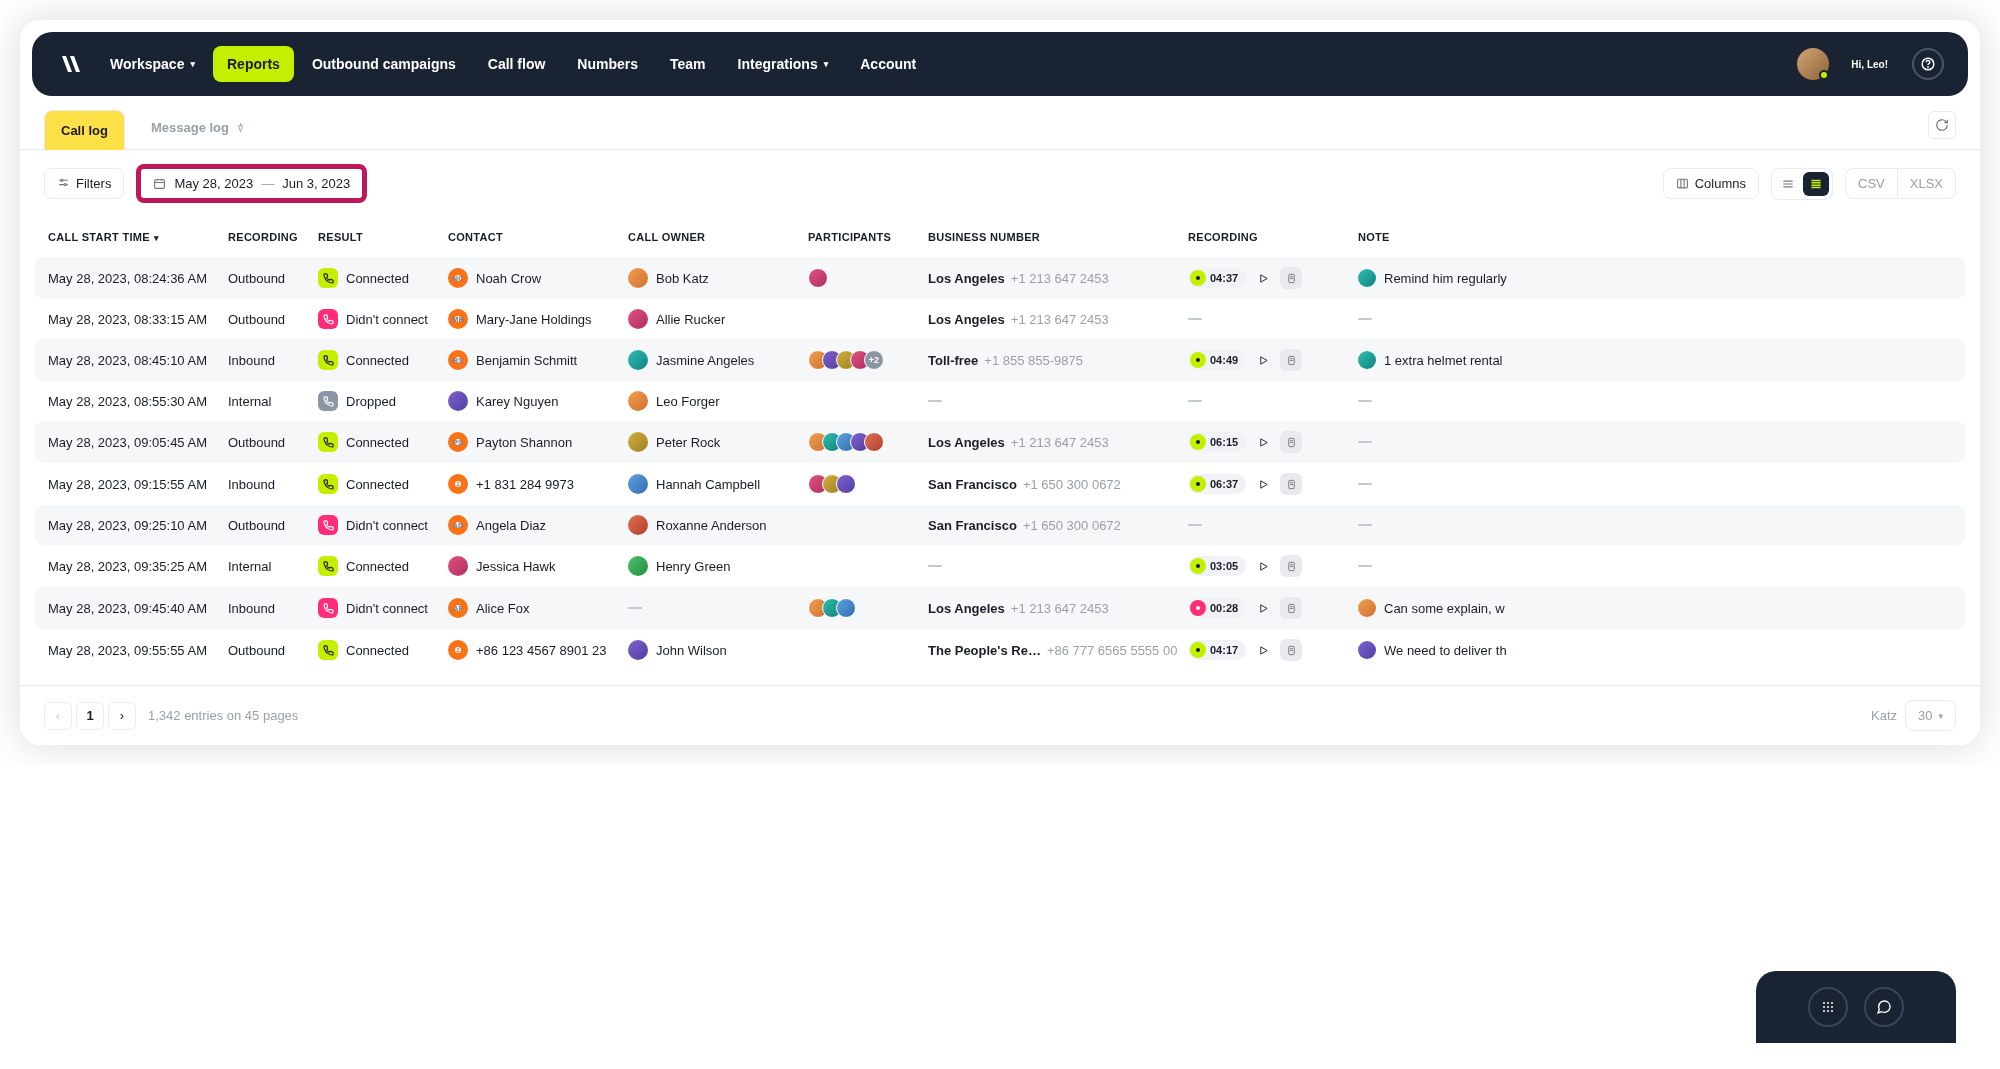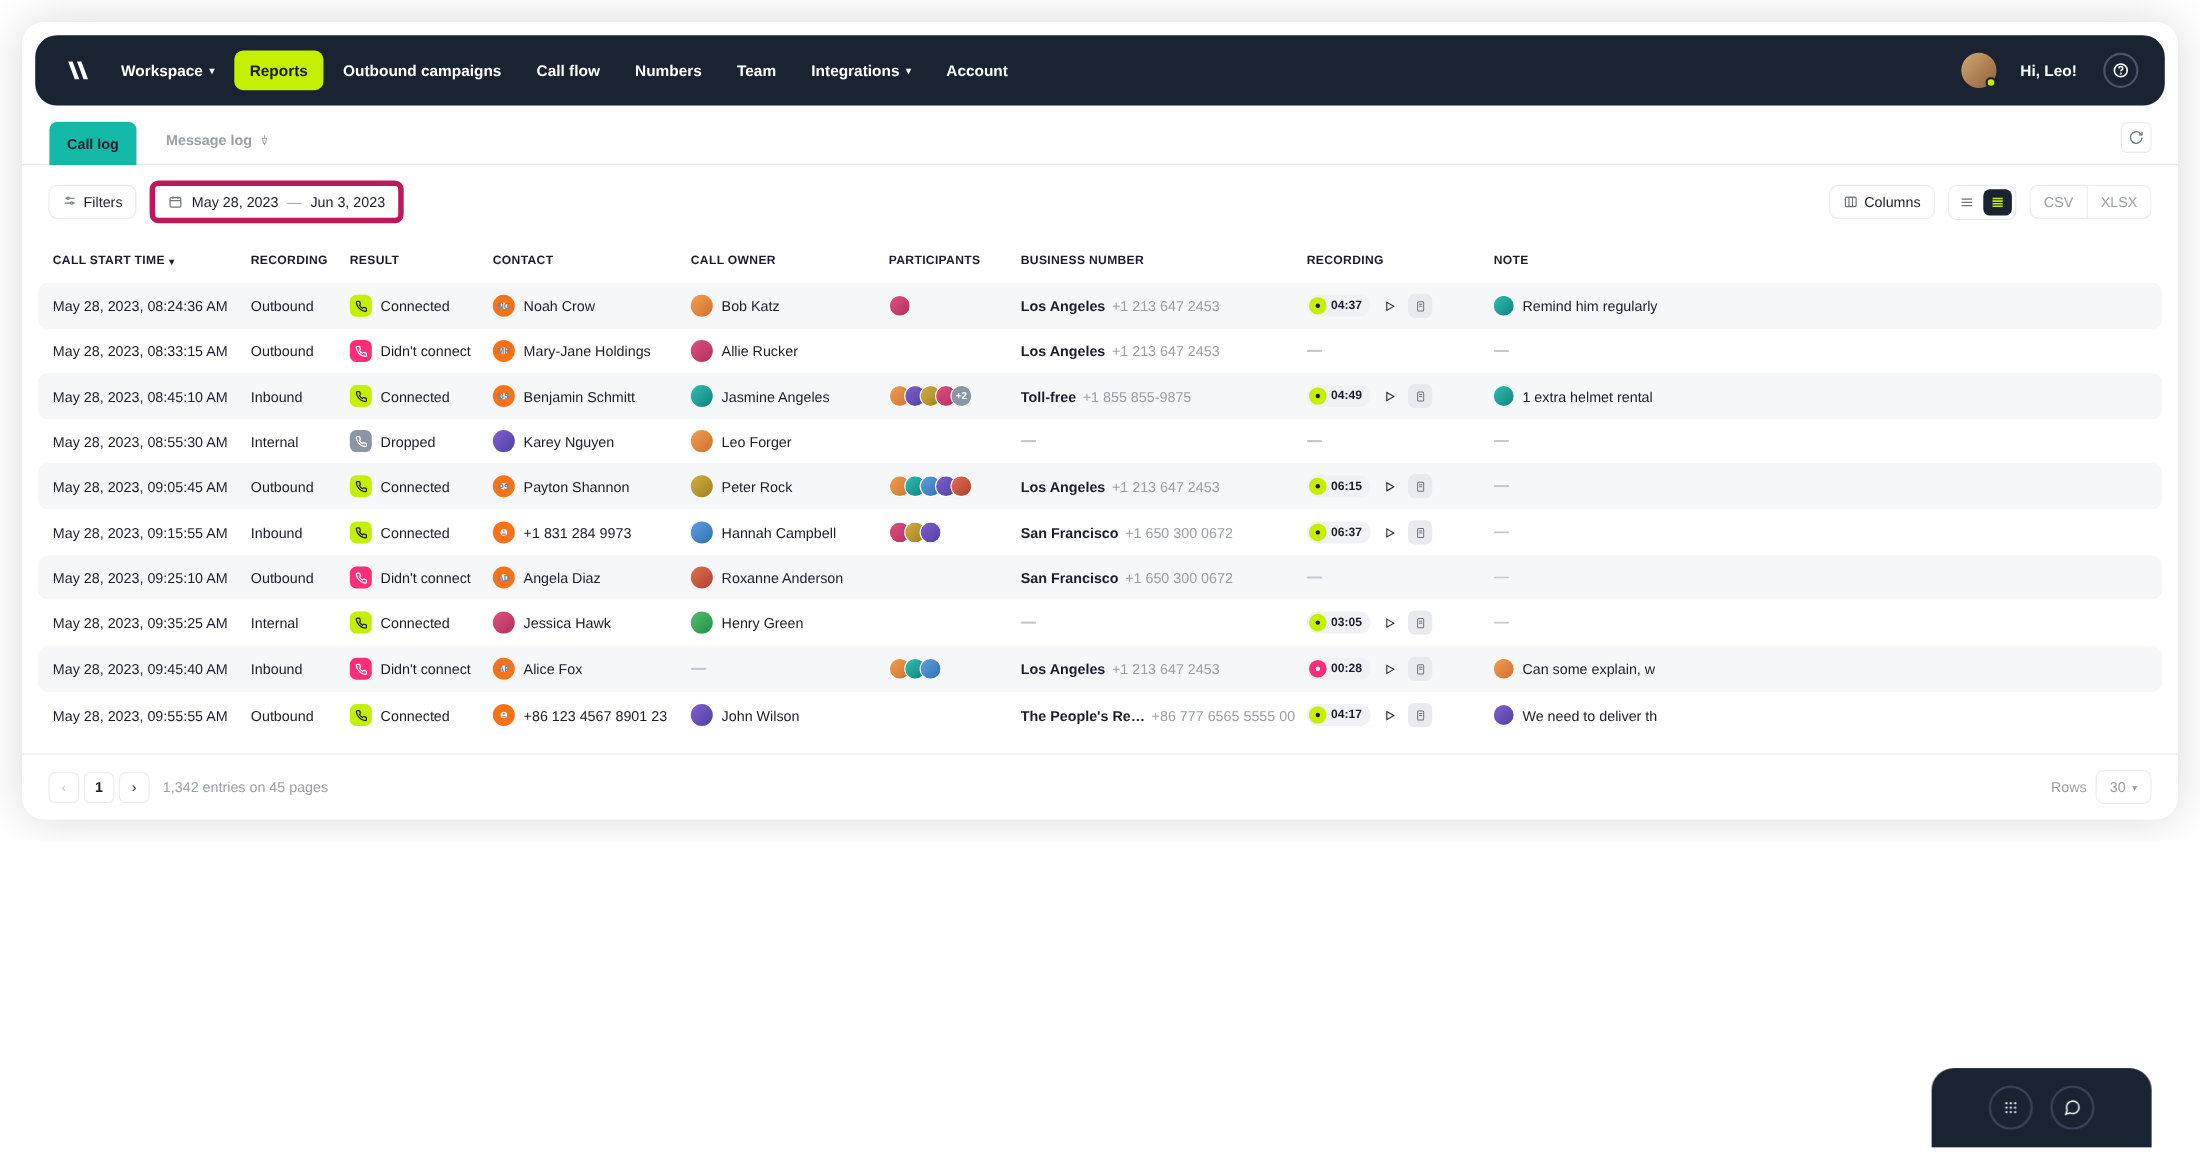--- a/index.html
+++ b/index.html
@@ -7,25 +7,25 @@
 .frame { border-radius: 20px; overflow: hidden; background: #fff; box-shadow: 0 0 40px rgba(0,0,0,.15); }
 .navbar { background: #1a2332; display: flex; align-items: center; padding: 14px 24px; gap: 12px; border-radius: 20px; margin: 12px; }
 .logo { width: 28px; height: 28px; display: flex; align-items: center; justify-content: center; }
 .logo svg { fill: #fff; }
 .nav-items { display: flex; gap: 4px; align-items: center; }
 .nav-item { color: #fff; padding: 10px 14px; font-size: 14px; font-weight: 600; border-radius: 8px; cursor: pointer; display: flex; align-items: center; gap: 6px; }
 .nav-item.active { background: #c4f000; color: #1a1d29; }
 .nav-spacer { flex: 1; }
 .avatar { width: 32px; height: 32px; border-radius: 50%; background: linear-gradient(135deg,#d4a574,#8b6239); position: relative; }
 .avatar .dot { position: absolute; bottom: 0; right: 0; width: 10px; height: 10px; border-radius: 50%; background: #c4f000; border: 2px solid #1a2332; }
-.greeting { color: #fff; font-weight: 600; font-size: 14px; margin-left: 10px; }
+.greeting { color: #fff; font-weight: 600; font-size: 10px; margin-left: 10px; }
 .help-btn { width: 32px; height: 32px; border-radius: 50%; border: 2px solid #4a5468; display: flex; align-items: center; justify-content: center; color: #fff; margin-left: 12px; cursor: pointer; }
 .subbar { display: flex; align-items: center; padding: 0 24px; gap: 10px; border-bottom: 1px solid #e8eaed; }
 .tab { padding: 12px 16px; font-size: 13px; font-weight: 600; color: #9aa0a6; cursor: pointer; border-bottom: 2px solid transparent; display: flex; align-items: center; gap: 6px; }
-.tab.active { color: #1a1d29; border: 1px solid #e8eaed; border-bottom: none; border-radius: 8px 8px 0 0; background: #14b8a6; position: relative; top: 1px; }
+.tab.active { color: #1a1d29; border: 1px solid #e8eaed; border-bottom: none; border-radius: 8px 8px 0 0; background: #fde047; position: relative; top: 1px; }
 .refresh { margin-left: auto; width: 28px; height: 28px; border: 1px solid #e8eaed; border-radius: 6px; display: flex; align-items: center; justify-content: center; cursor: pointer; margin-bottom: 8px; }
 .toolbar { display: flex; align-items: center; padding: 14px 24px; gap: 12px; }
 .btn { border: 1px solid #e8eaed; border-radius: 8px; padding: 7px 12px; font-size: 13px; cursor: pointer; display: flex; align-items: center; gap: 6px; background: #fff; font-weight: 500; }
 .btn-group { display: flex; }
 .btn-group .btn { border-radius: 0; }
 .btn-group .btn:first-child { border-radius: 8px 0 0 8px; }
 .btn-group .btn:last-child { border-radius: 0 8px 8px 0; border-left: none; }
 .date-range { display: flex; align-items: center; gap: 8px; border: 5px solid #be185d; border-radius: 8px; padding: 7px 12px; font-size: 13px; }
 .dash { color: #9aa0a6; }
 .view-toggle { border: 1px solid #e8eaed; border-radius: 8px; padding: 3px; display: flex; gap: 2px; }
@@ -664,21 +664,21 @@
   </div>
 
   <div class="footer">
     <div class="pager">
       <div class="pbtn" style="color:#c4c9d1">‹</div>
       <div class="pbtn" style="font-weight:600">1</div>
       <div class="pbtn">›</div>
     </div>
     <div class="entries">1,342 entries on 45 pages</div>
     <div class="rows-sel">
-      <span>Rows</span>
+      <span>Katz</span>
       <div class="btn">
         <span>30</span>
         <span class="chev">▾</span>
       </div>
     </div>
   </div>
 </div>
 
 <div class="float-bar">
   <div class="float-btn">

